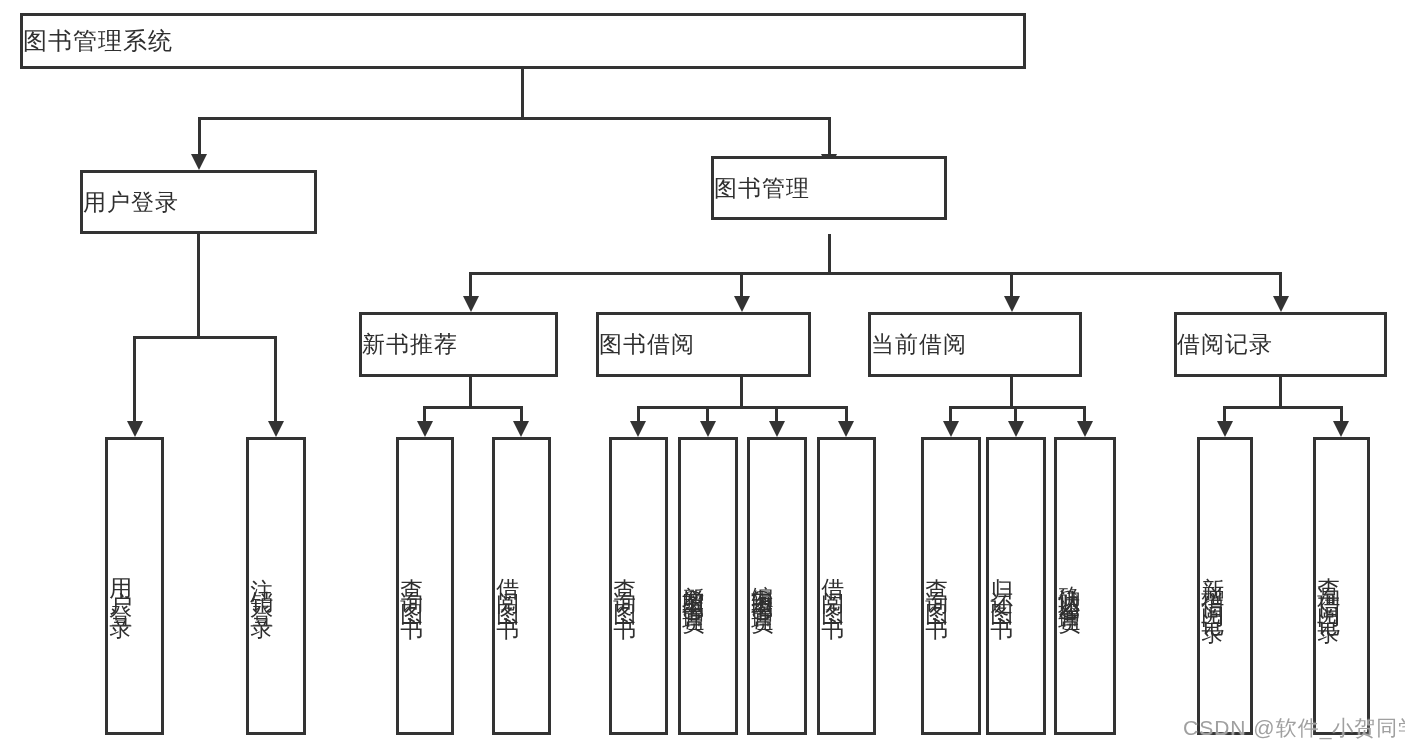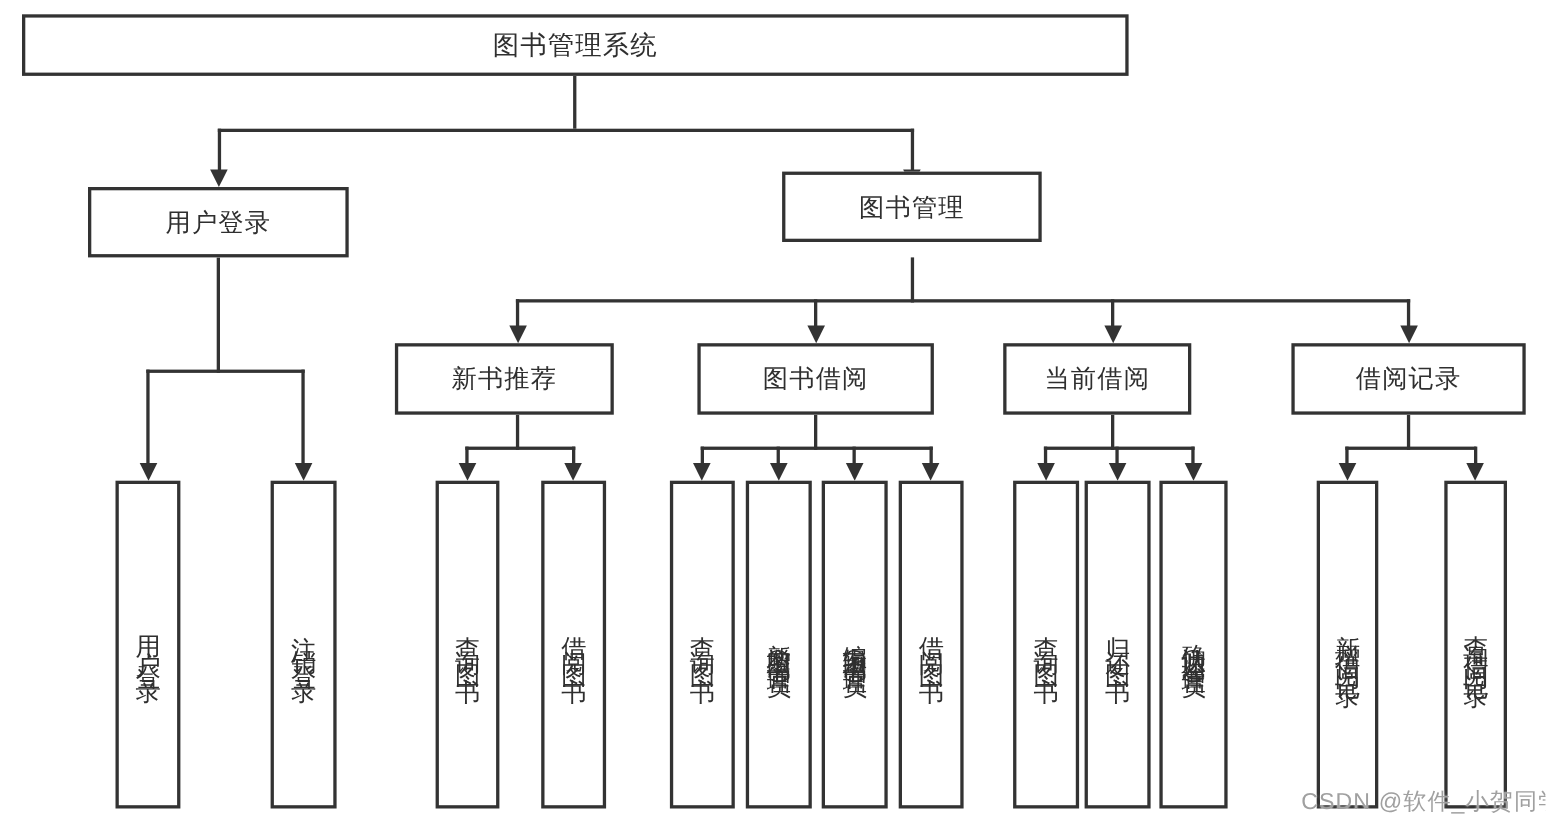--- a/index.html
+++ b/index.html
@@ -14,21 +14,21 @@
     position:relative;
     width:1405px;height:747px;
     background:var(--background);
     overflow:hidden;
   }
   .box{
     position:absolute;
     box-sizing:border-box;
     border:3px solid var(--line);
     background:#fff;
-    display:flex;align-items:center;justify-content:center;
+    display:flex;align-items:center;
     color:var(--text);
   }
   .h-box{font-size:23px;letter-spacing:1px;}
   .root-box{font-size:24px;}
   .v-box .vtext{
     writing-mode:vertical-rl;
     text-orientation:mixed;
     font-size:23px;
     letter-spacing:13px;
     line-height:1.1;
@@ -127,25 +127,25 @@
   </div>
 
   <div class="box h-box" style="left:711px;top:156px;width:236px;height:64px">
     <span>图书管理</span>
   </div>
 
   <div class="box h-box" style="left:359px;top:312px;width:199px;height:65px">
     <span>新书推荐</span>
   </div>
 
-  <div class="box h-box" style="left:634px;top:312px;width:215px;height:65px">
+  <div class="box h-box" style="left:596px;top:312px;width:215px;height:65px">
     <span>图书借阅</span>
   </div>
 
-  <div class="box h-box" style="left:912px;top:312px;width:171px;height:65px">
+  <div class="box h-box" style="left:868px;top:312px;width:214px;height:65px">
     <span>当前借阅</span>
   </div>
 
   <div class="box h-box" style="left:1174px;top:312px;width:213px;height:65px">
     <span>借阅记录</span>
   </div>
 
   <div class="box v-box" style="left:105px;top:437px;width:59px;height:298px">
     <span class="vtext">用户登录</span>
   </div>

